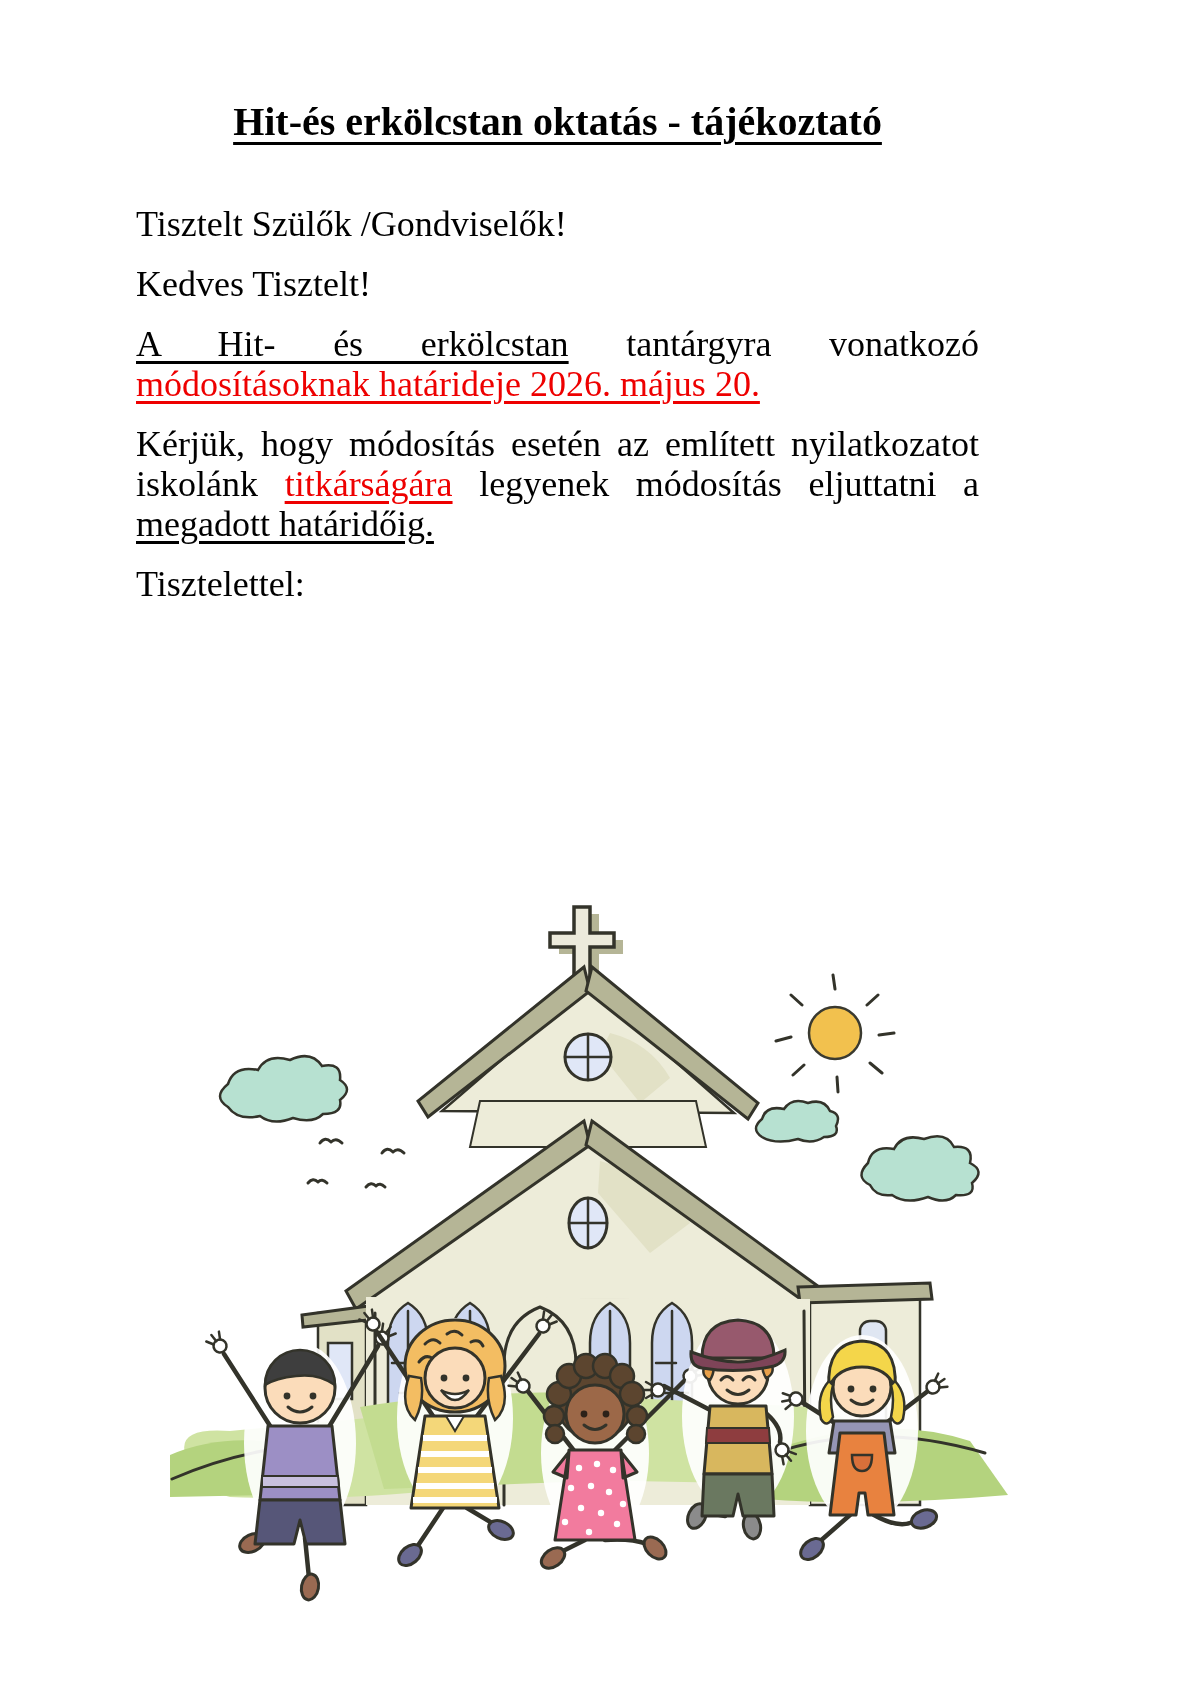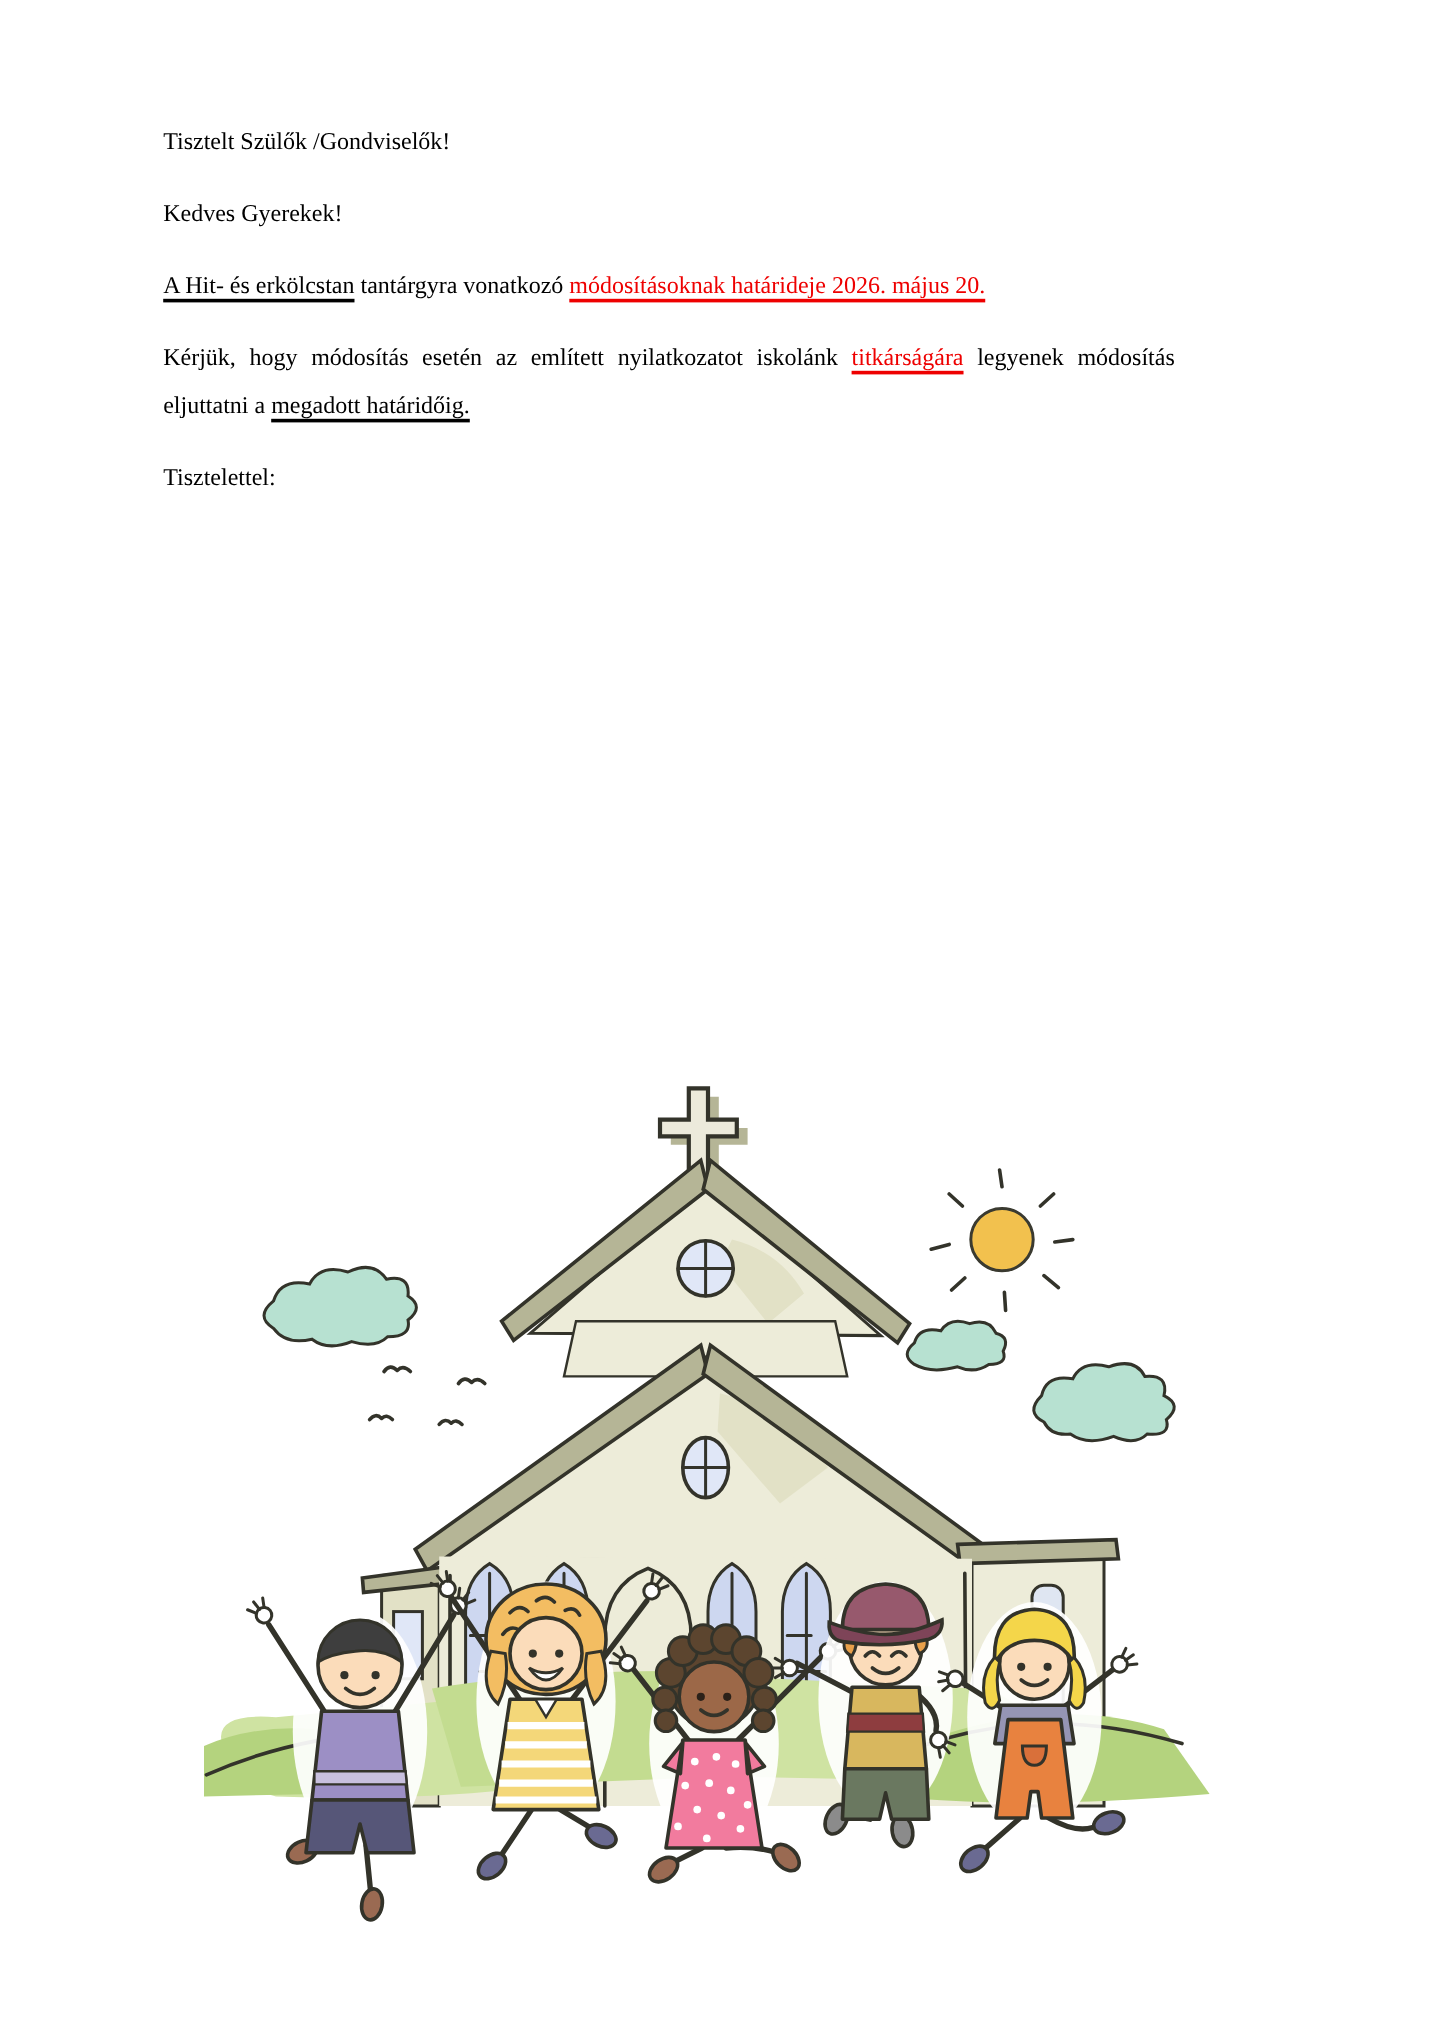--- a/index.html
+++ b/index.html
@@ -12,21 +12,21 @@
     overflow:hidden;
   }
   .doc{position:absolute;left:136px;right:212px;top:98px;}
   h1.title{
     font-size:40px;line-height:48px;font-weight:bold;
     text-align:center;margin:0 0 58px 0;letter-spacing:0px;
   }
   .u{text-decoration:underline;text-decoration-thickness:2.5px;text-underline-offset:5px;}
   h1 .u{text-decoration-thickness:3px;text-underline-offset:7px;}
   .para{
-    font-size:20px;line-height:40px;margin:0 0 20px 0;
+    font-size:36px;line-height:40px;margin:0 0 20px 0;
     text-align:justify;text-align-last:left;
   }
   .b{font-weight:normal;}
   .r{color:#ee0000;}
   .gap{margin-top:20px;}
   .illustration{position:absolute;left:170px;top:893px;width:850px;height:712px;}
   
   .ink{stroke:#33332a;fill:none;stroke-width:3;stroke-linecap:round;stroke-linejoin:round;}
   .limb{stroke:#33332a;fill:none;stroke-width:4.5;stroke-linecap:round;}
   .mouth{stroke:#33332a;fill:none;stroke-width:3;stroke-linecap:round;}
@@ -36,24 +36,25 @@
   .shoe{stroke:#33332a;stroke-width:3;}
   .brown{fill:#9a6a52;} .navy{fill:#6a6a92;} .gray{fill:#8b8b8b;}
   .win{fill:#cdd7f0;stroke:#33332a;stroke-width:2.5;}
   .mull{stroke:#33332a;stroke-width:2.5;fill:none;stroke-linecap:round;}
 </style>
 </head>
 <body>
 
 <div class="page">
   <div class="doc">
+    <h1 class="title"><span class="u">Hit-és erkölcstan oktatás - tájékoztató</span></h1>
 
     <p class="para">Tisztelt Szülők /Gondviselők!</p>
 
-    <p class="para">Kedves Gyerekek!</p>
+    <p class="para">Kedves Tisztelt!</p>
 
     <p class="para"><span class="b u">A Hit- és erkölcstan</span><span class="b"> tantárgyra vonatkozó </span><span class="b r u">módosításoknak határideje 2026. május 20.</span></p>
 
 
     <p class="para"><span>Kérjük, hogy módosítás esetén az említett nyilatkozatot </span><span class="b">iskolánk </span><span class="b r u">titkárságára</span><span class="b"> legyenek módosítás eljuttatni a </span><span class="b u">megadott határidőig.</span></p>
 
 
     <p class="para gap">Tisztelettel:</p>
   </div>
 

